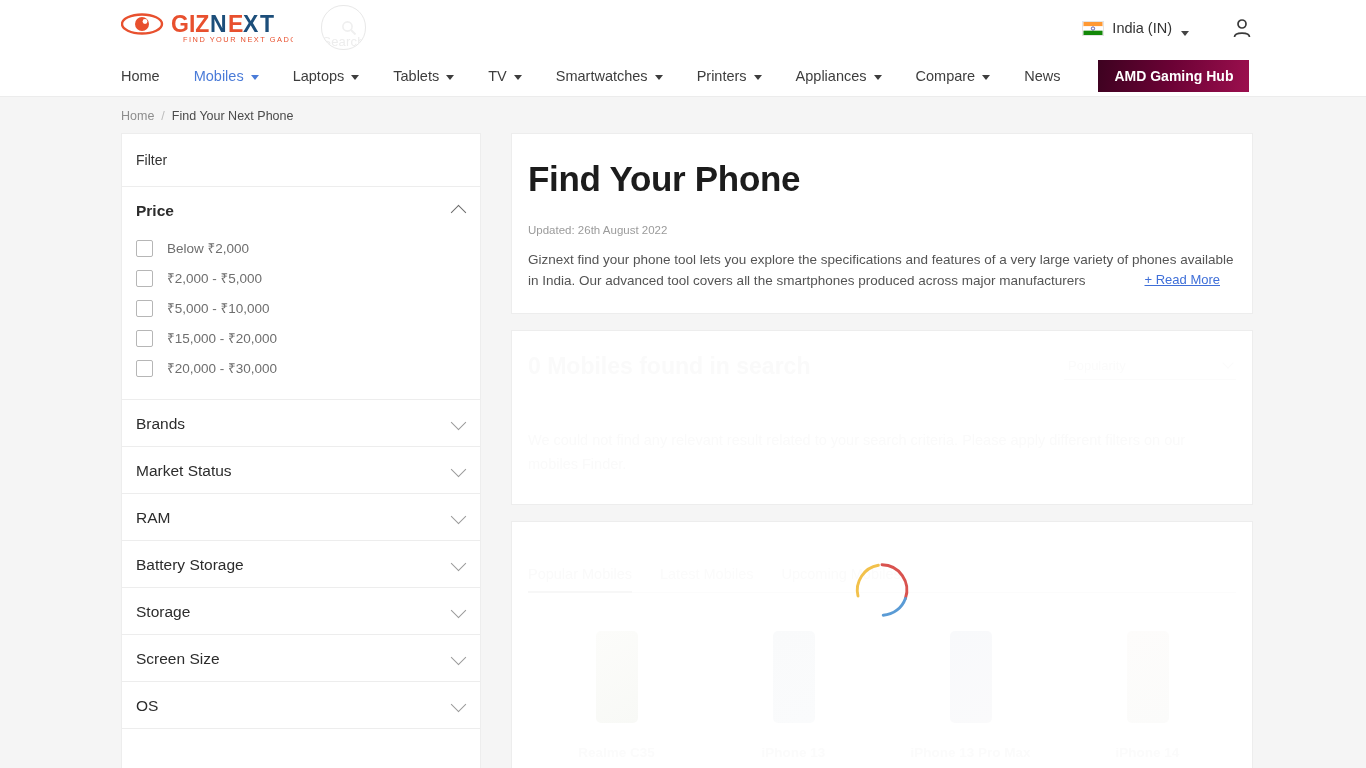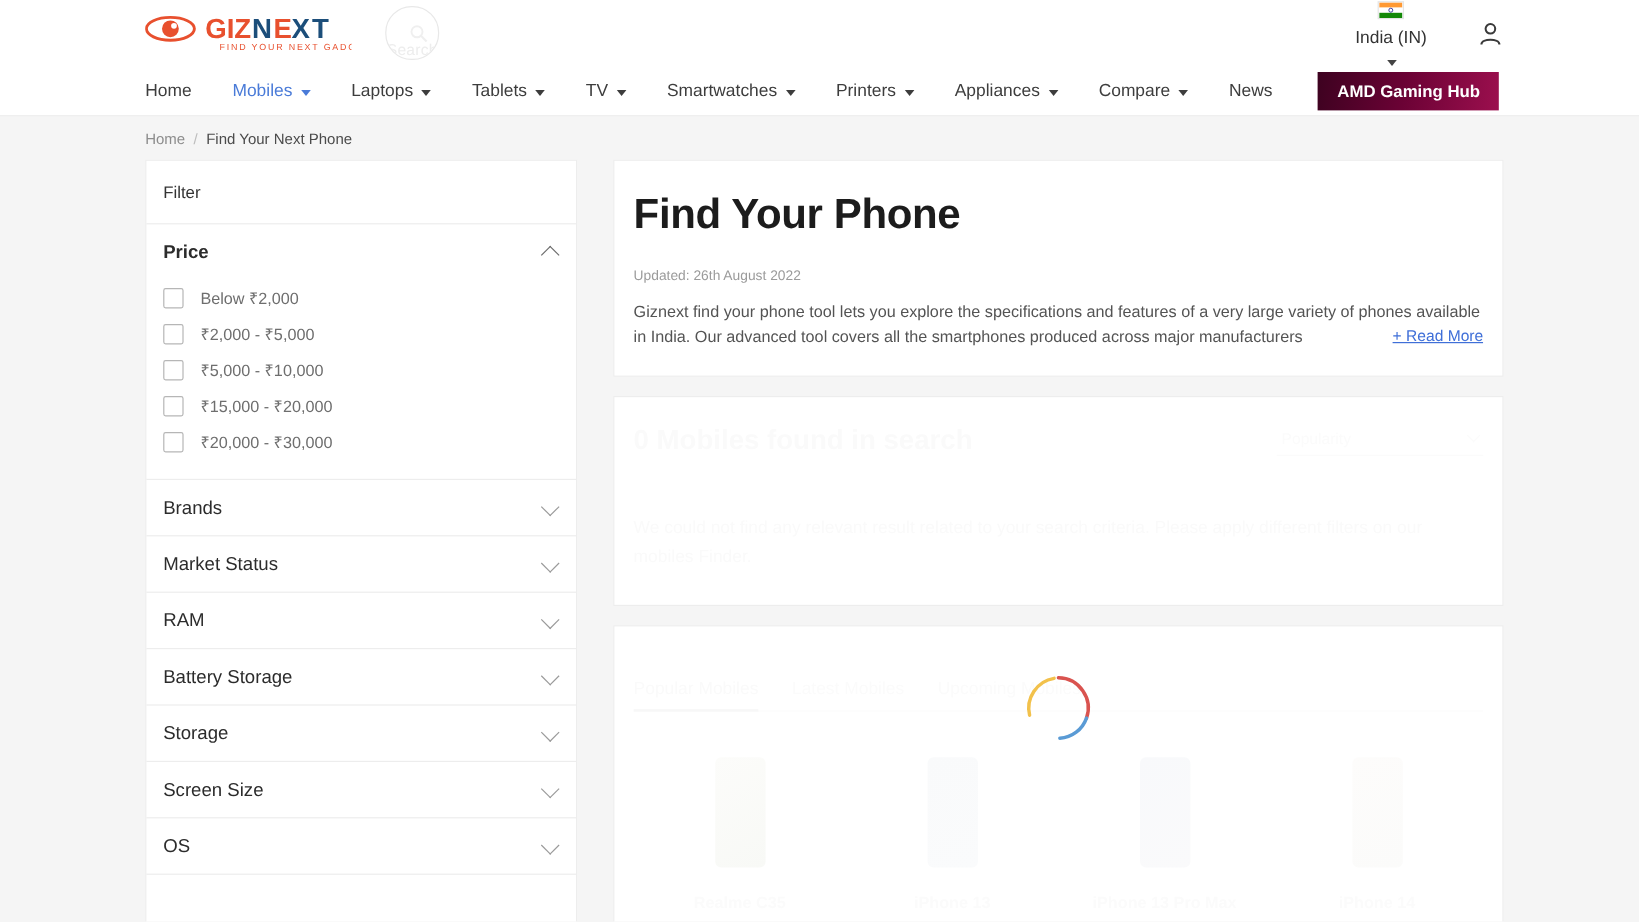--- a/index.html
+++ b/index.html
@@ -42,23 +42,22 @@
   .search-mag {
     position: absolute; left: 19px; top: 14px;
     opacity: .55;
   }
 
   .header-right {
     margin-left: auto;
     display: flex; align-items: center; gap: 42px;
   }
   .country {
-    display: flex; align-items: center; gap: 8px;
-    cursor: pointer;
-    flex-direction: column;
+    display: flex; align-items: flex-end; gap: 8px;
+    cursor: pointer;
   }
   .flag {
     width: 22px; height: 15px;
     display: block;
     border: 1px solid #e4e4e4;
   }
   .country-label { font-size: 14.5px; color: #333; }
   .caret-down {
     width: 0; height: 0;
     border-left: 4.5px solid transparent;
@@ -189,21 +188,21 @@
   }
   .hero-desc {
     font-size: 13.5px; color: #545454;
     line-height: 1.58;
     margin-top: 13px;
     position: relative;
     max-height: 42px;
     overflow: hidden;
   }
   .read-more {
-    position: absolute; right: 0; bottom: 0;
+    position: absolute; right: 16px; bottom: 0;
     background: #fff;
     color: #3f6fd8;
     font-size: 13px;
     text-decoration: underline;
     padding-left: 10px;
     cursor: pointer;
   }
 
   
   .results {

